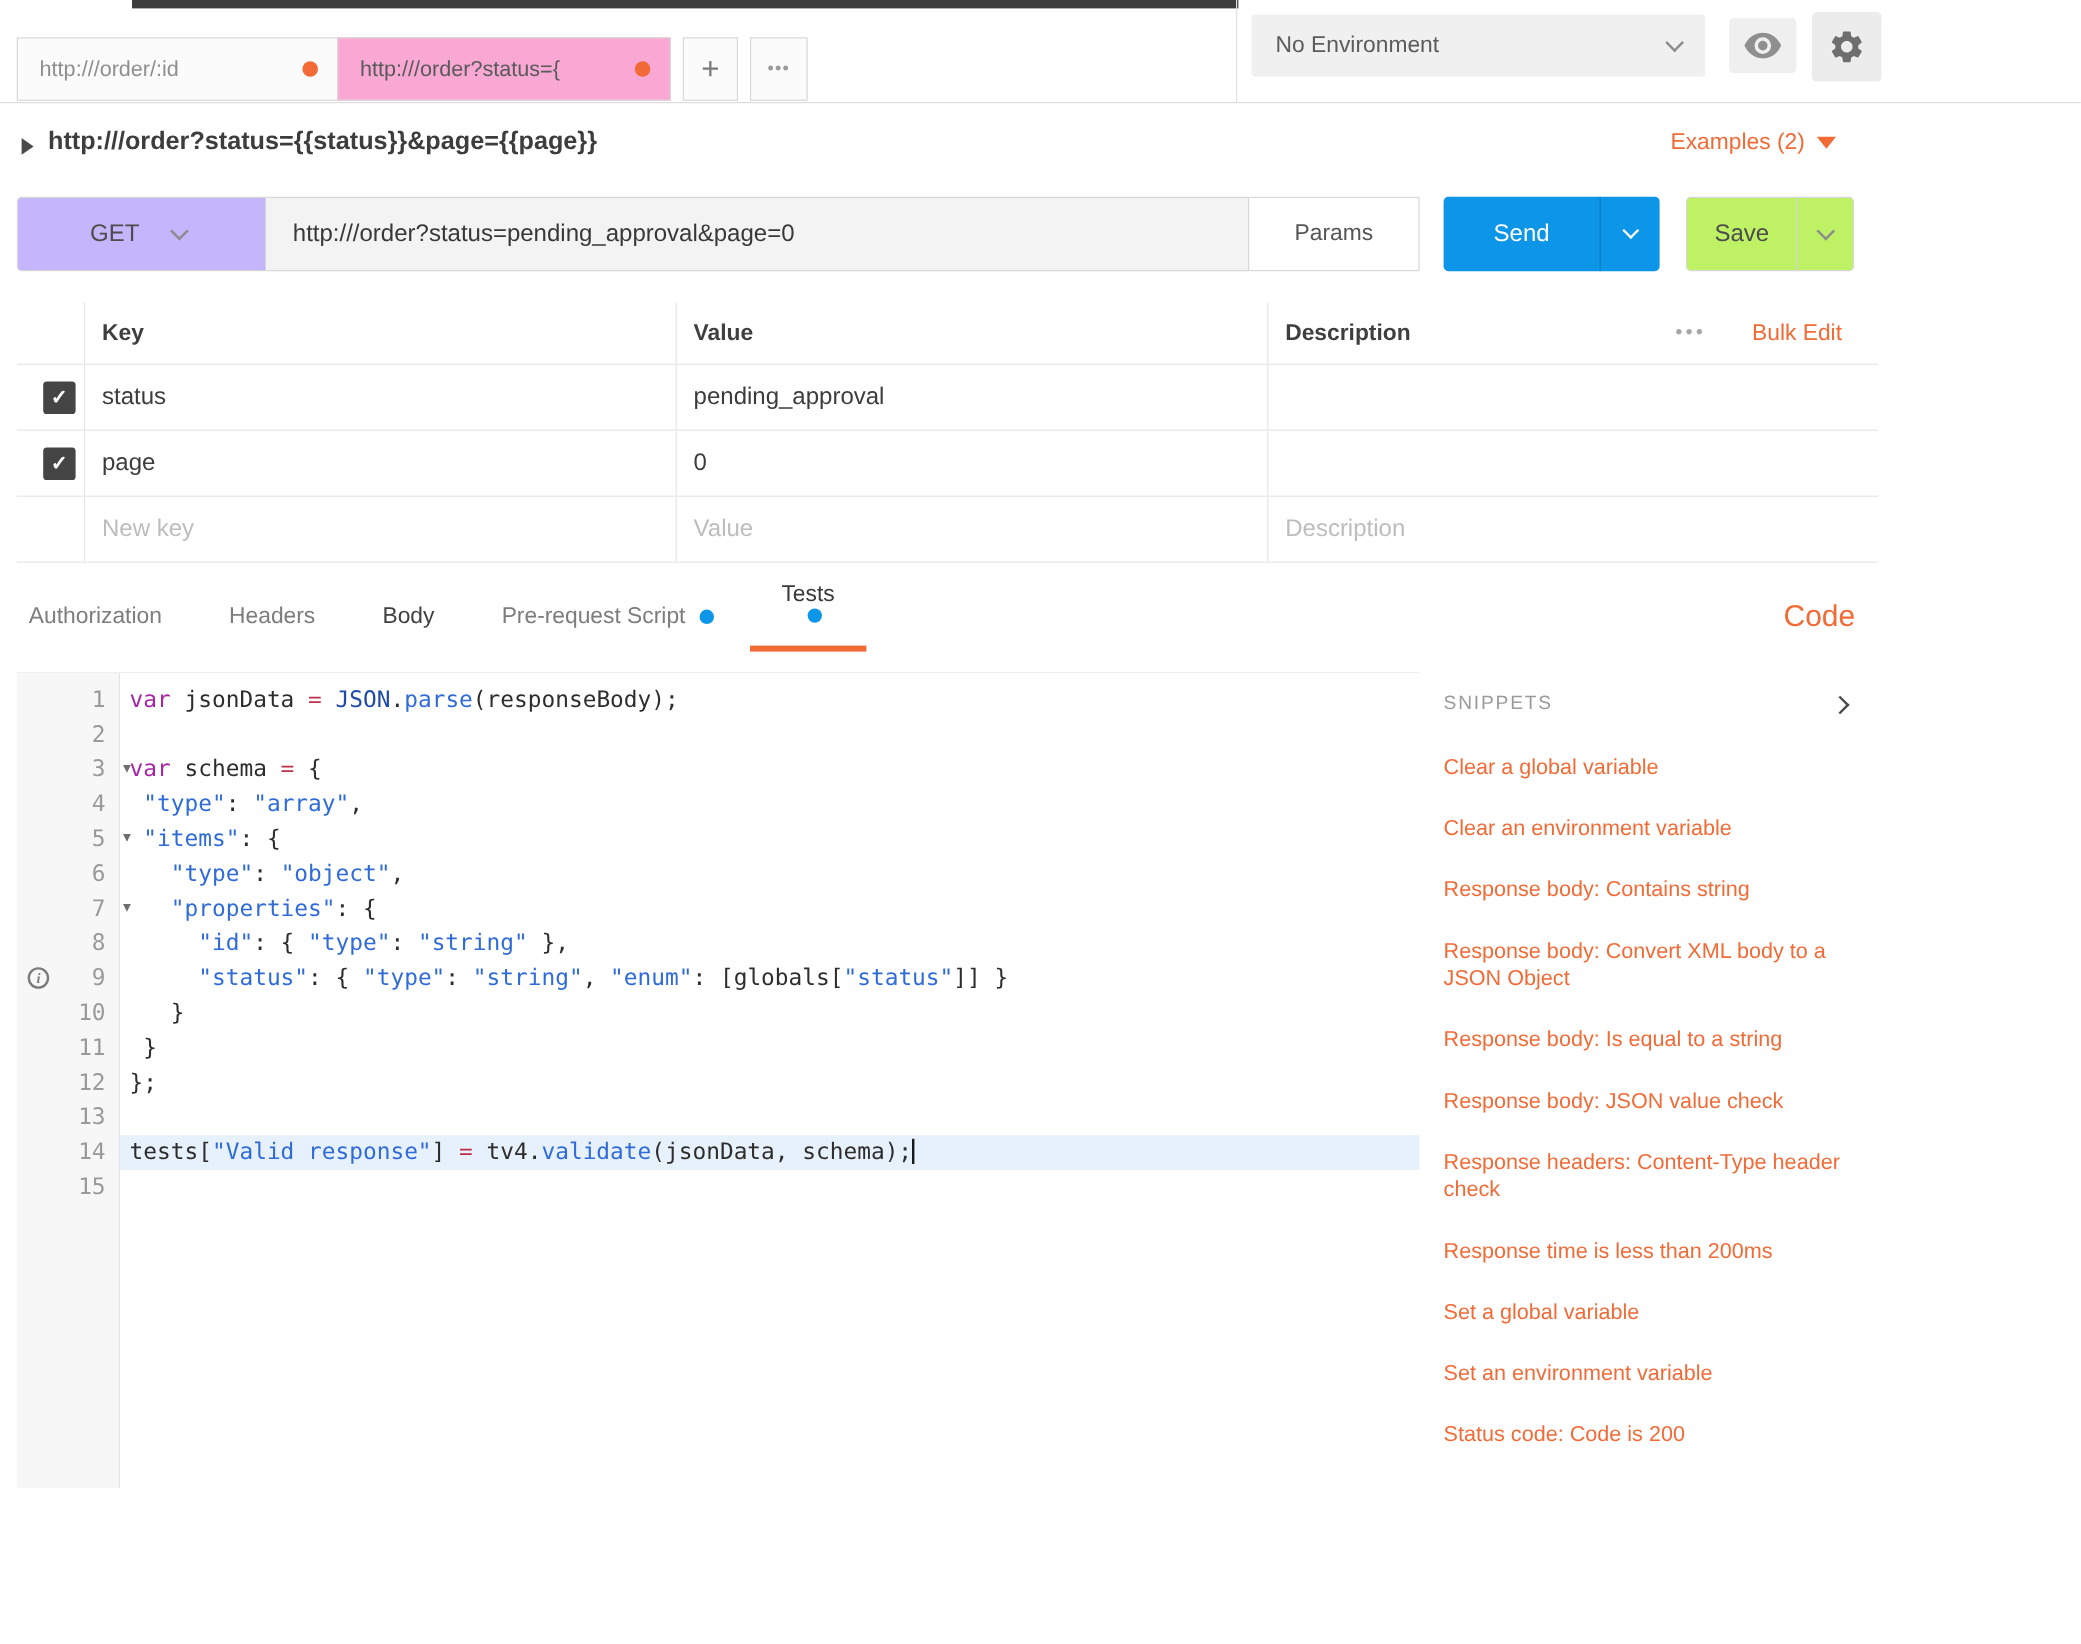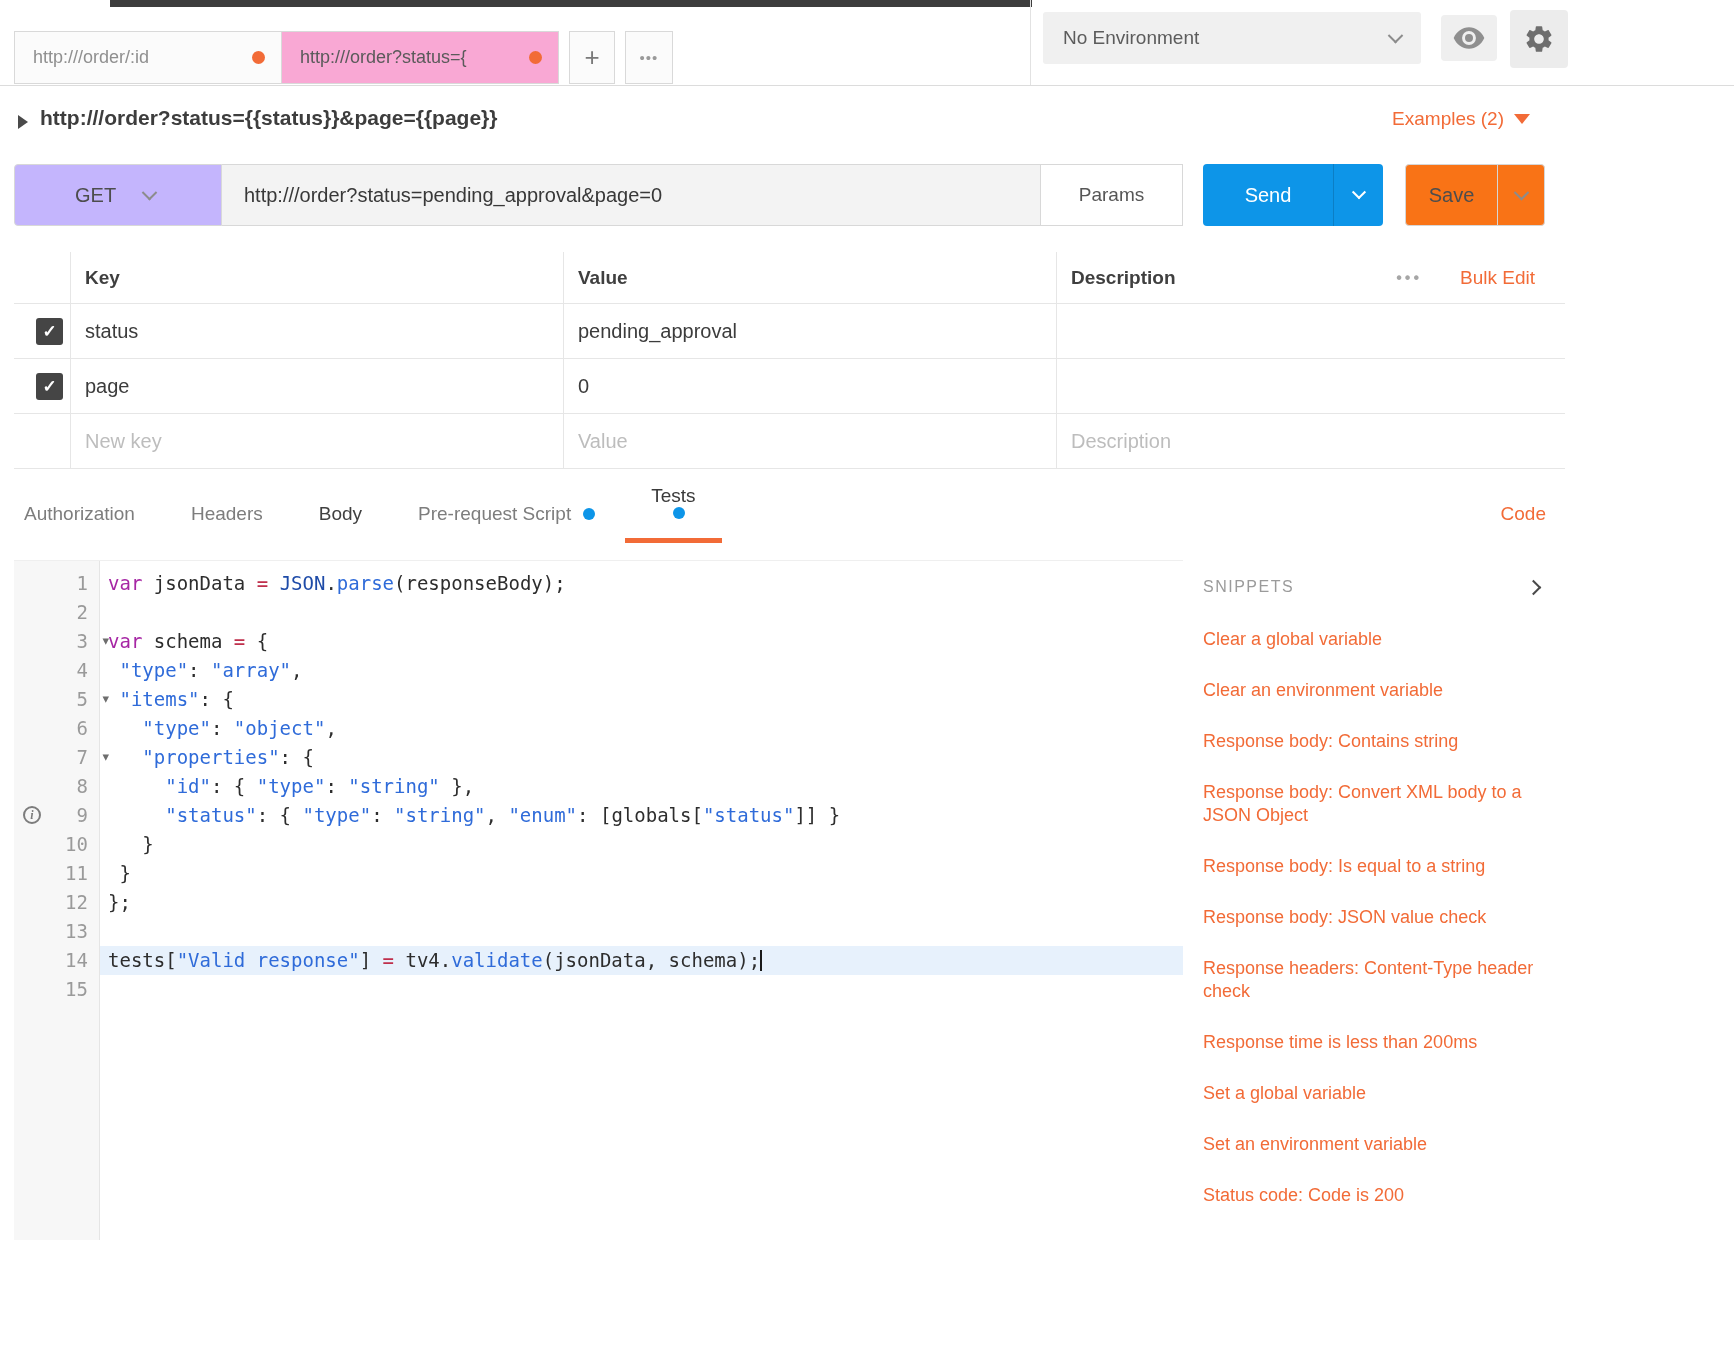--- a/index.html
+++ b/index.html
@@ -42,21 +42,21 @@
   .method-select { width: 208px; flex: none; background: #c4b5fd; border: 1px solid #d8d8d8; border-radius: 4px 0 0 4px;
                    display: flex; align-items: center; padding-left: 60px; gap: 28px; font-size: 20px; color: #4d4d4d; cursor: pointer; }
   .url-field { width: 818px; flex: none; background: #f3f3f3; border-top: 1px solid #d8d8d8; border-bottom: 1px solid #d8d8d8;
                display: flex; align-items: center; padding-left: 22px; font-size: 20px; color: #383838; }
   .params-btn { width: 143px; flex: none; background: #fff; border: 1px solid #d8d8d8; display: flex; align-items: center;
                 justify-content: center; font-size: 19px; color: #565656; cursor: pointer; }
   .send-btn { width: 180px; flex: none; margin-left: 20px; background: #0D95E8; border-radius: 4px; display: flex; color: #fff; cursor: pointer; }
   .send-main { flex: 1; display: flex; align-items: center; justify-content: center; font-size: 20px; }
   .send-caret { width: 50px; border-left: 1px solid rgba(0,0,0,0.15); display: flex; align-items: center; justify-content: center; }
   .send-caret .chev { border-color: #fff; width: 10px; height: 10px; }
-  .save-btn { width: 140px; flex: none; margin-left: 22px; background: #f97316; border: 1px solid #d6d6d6; border-radius: 4px; display: flex; cursor: pointer; }
+  .save-btn { width: 140px; flex: none; margin-left: 22px; background: #bef264; border: 1px solid #d6d6d6; border-radius: 4px; display: flex; cursor: pointer; }
   .save-main { flex: 1; display: flex; align-items: center; justify-content: center; font-size: 20px; color: #4d4d4d; }
   .save-caret { width: 47px; border-left: 1px solid #d6d6d6; display: flex; align-items: center; justify-content: center; }
 
   
   .params-table { margin: 26px 0 16px 14px; width: 1551px; }
   .prow { display: grid; grid-template-columns: 56px 493px 493px 509px; align-items: center;
           border-bottom: 1px solid #e6e6e6; height: 55px; }
   .prow.header { height: 52px; }
   .pcell { height: 100%; display: flex; align-items: center; padding-left: 14px; font-size: 20px; color: #3c3c3c; }
   .prow .pcell + .pcell { border-left: 1px solid #e6e6e6; }
@@ -73,21 +73,21 @@
 
   
   .rtabs-row { position: relative; display: flex; align-items: center; height: 58px; margin-left: 14px; width: 1551px;
                padding-left: 10px; }
   .rtabs { display: flex; align-items: center; gap: 56px; height: 100%; }
   .rtab { position: relative; display: flex; align-items: center; height: 100%; font-size: 19px; color: #7d7d7d; cursor: pointer; }
   .rtab.muted { color: #404040; }
   .rtab.active { color: #3a3a3a; flex-direction: column; }
   .rtab.active::after { content: ""; position: absolute; left: -26px; right: -26px; bottom: 0; height: 5px; background: #F26B37; }
   .bdot { width: 12px; height: 12px; border-radius: 50%; background: #0D95E8; margin-left: 12px; }
-  .code-link { margin-left: auto; margin-right: 19px; color: #F26B37; font-size: 19px; cursor: pointer; }
+  .code-link { margin-left: auto; margin-right: 19px; color: #F26B37; font-size: 25px; cursor: pointer; }
 
   
   .workspace { display: flex; margin: 17px 0 0 14px; width: 1551px; }
   .editor { position: relative; width: 1169px; flex: none; height: 680px; border-top: 1px solid #efefef; }
   .gutter-bg { position: absolute; left: 0; top: 0; bottom: 0; width: 86px; background: #f7f7f7; border-right: 1px solid #e5e5e5; }
   .code-lines { position: relative; padding-top: 8px; }
   .cline { display: flex; height: 29px; line-height: 29px; font-family: "DejaVu Sans Mono", monospace; font-size: 19px; }
   .gut { width: 86px; flex: none; position: relative; }
   .lnum { display: block; text-align: right; padding-right: 12px; color: #9a9a9a; font-size: 19px; }
   .fold { position: absolute; right: -9px; top: -1px; color: #6e6e6e; font-size: 13px; font-family: "DejaVu Sans", sans-serif; z-index: 2; cursor: pointer; }

